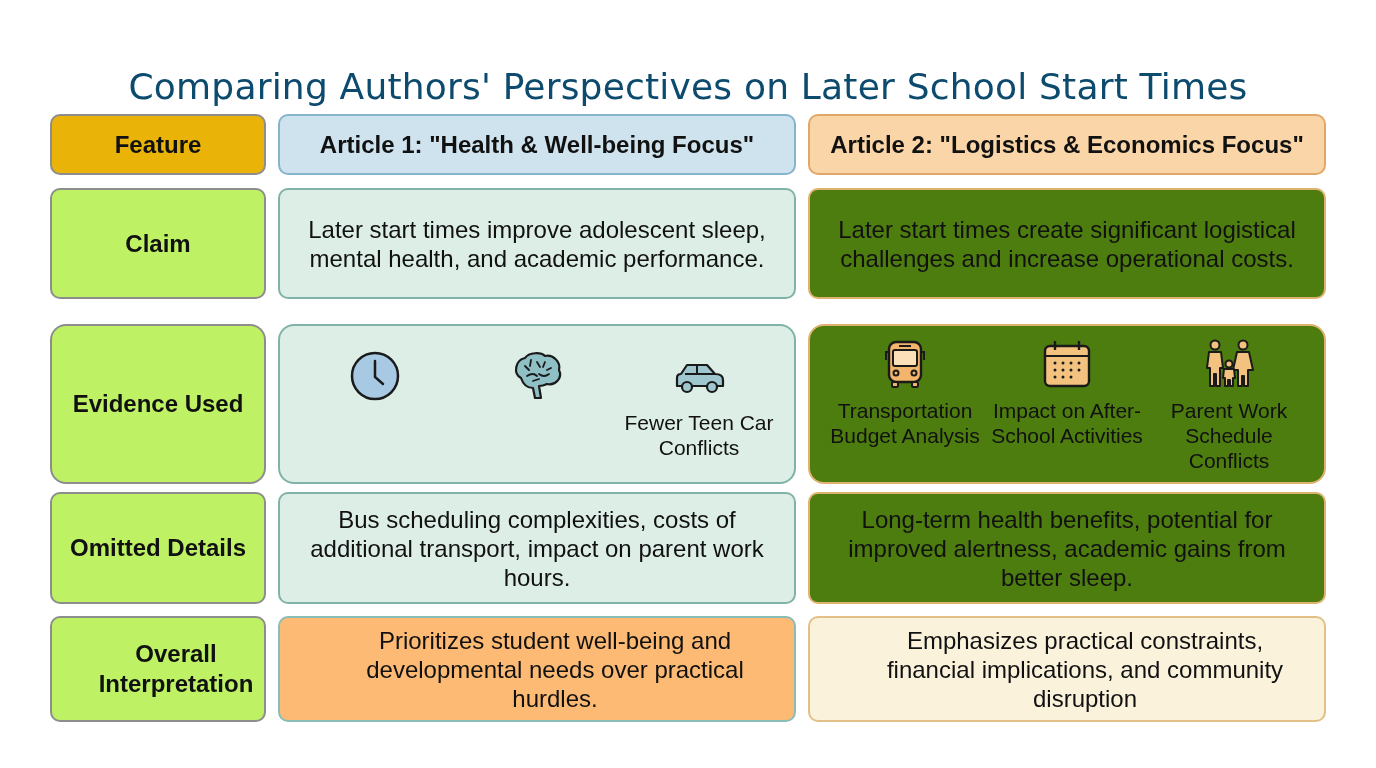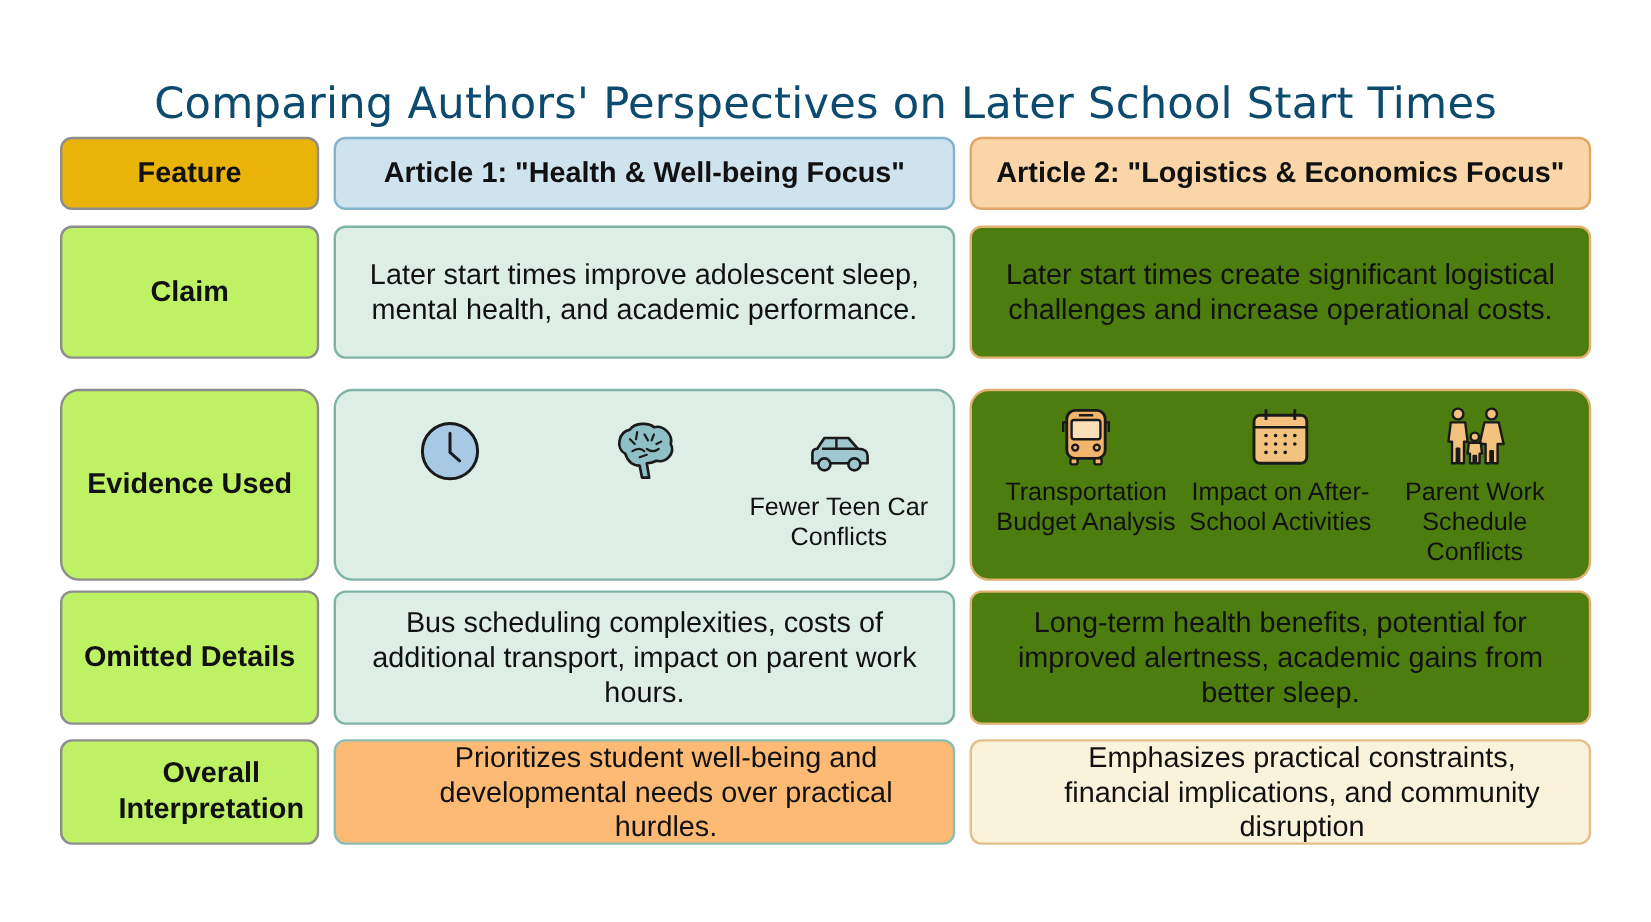--- a/index.html
+++ b/index.html
@@ -15,21 +15,21 @@
     position:absolute; box-sizing:border-box; border-radius:10px;
     display:flex; align-items:center; justify-content:center; text-align:center;
   }
   .c0 { left:50px; width:216px; }
   .c1 { left:278px; width:518px; }
   .c2 { left:808px; width:518px; }
   .r0 { top:114px; height:61px; }
   .r1 { top:188px; height:111px; }
   .r2 { top:324px; height:160px;border-radius:16px; }
   .r3 { top:492px; height:112px; }
-  .r4 { top:616px; height:88px;padding-left:36px; }
+  .r4 { top:616px; height:106px;padding-left:36px; }
   .feat { background:#bef264; border:2px solid #8d8d8d; font-weight:bold; font-size:24px; line-height:30px; }
   .feat.hdr { background:#eab308; }
   .a1 { background:#ddeee7; border:2px solid #7fb3a8; }
   .a1.hdr { background:#cfe3ef; border-color:#86b4cc; }
   .a1.soft { background:#fdba74; border-color:#8bbdb7; }
   .a2 { background:#4d7c0f; border:2px solid #dfb36f; }
   .a2.hdr { background:#f9d5a7; border-color:#e0a868; }
   .a2.soft { background:#fbf2dc; border-color:#e2c088; }
   .hdr-text { font-weight:bold; font-size:24px; }
   .body-text { font-size:24px; line-height:29px; padding:0 20px; }

